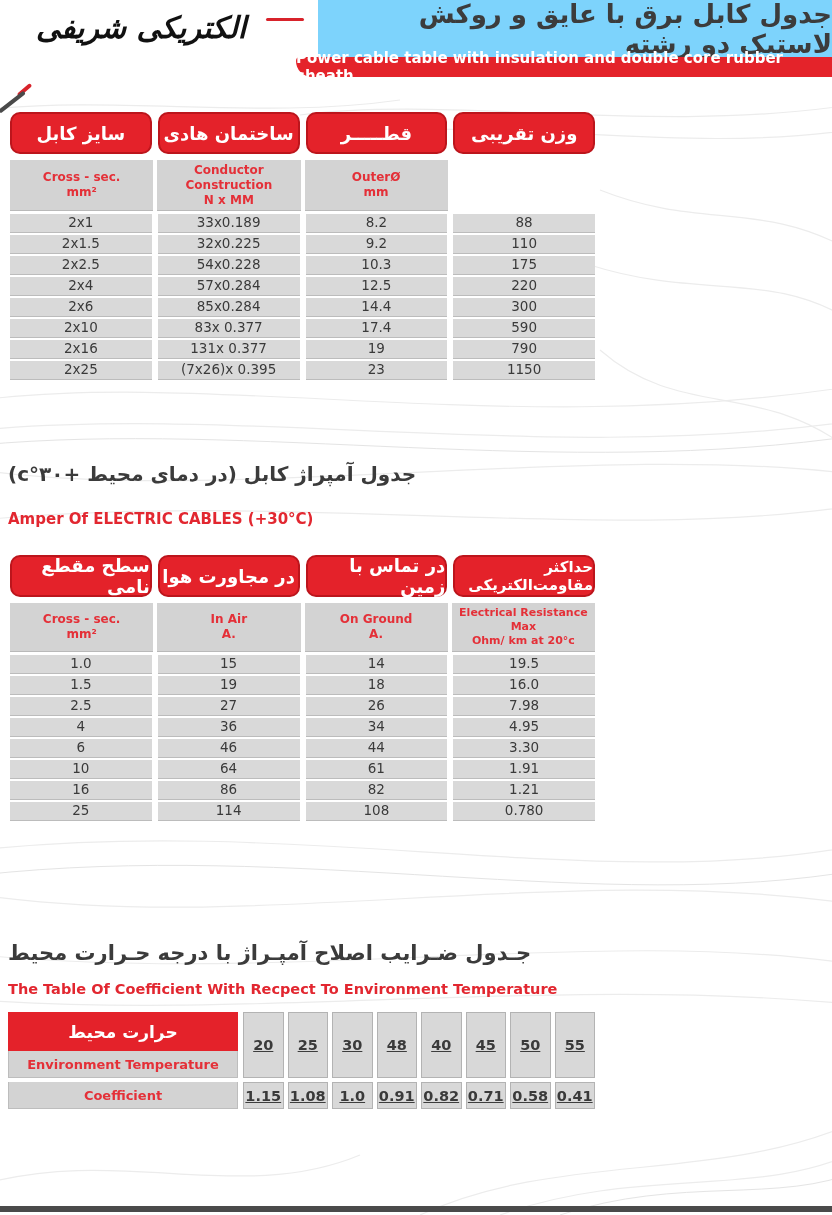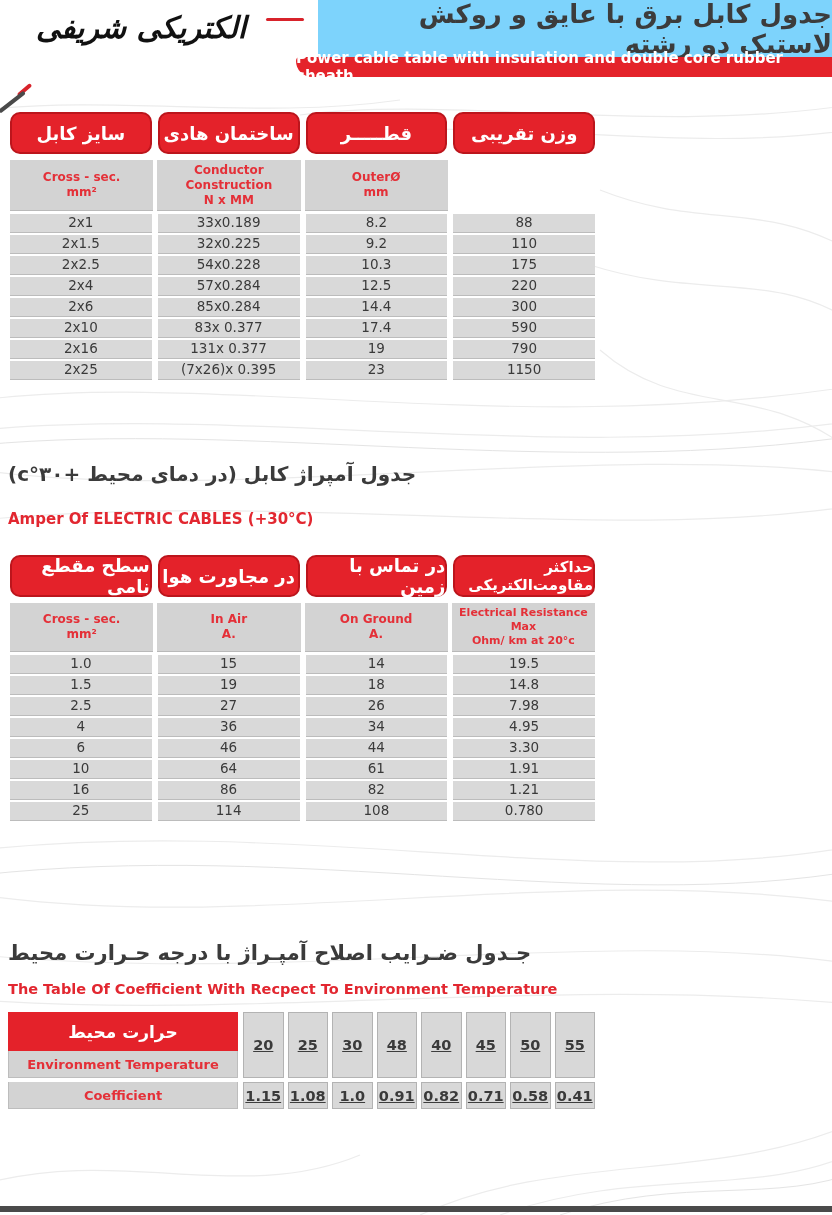--- a/index.html
+++ b/index.html
@@ -226,21 +226,21 @@
     </div>
   </div>
   <div class="data-grid">
     <div class="cell">1.0</div>
     <div class="cell">15</div>
     <div class="cell">14</div>
     <div class="cell">19.5</div>
     <div class="cell">1.5</div>
     <div class="cell">19</div>
     <div class="cell">18</div>
-    <div class="cell">14.8</div>
+    <div class="cell">16.0</div>
     <div class="cell">2.5</div>
     <div class="cell">27</div>
     <div class="cell">26</div>
     <div class="cell">7.98</div>
     <div class="cell">4</div>
     <div class="cell">36</div>
     <div class="cell">34</div>
     <div class="cell">4.95</div>
     <div class="cell">6</div>
     <div class="cell">46</div>

